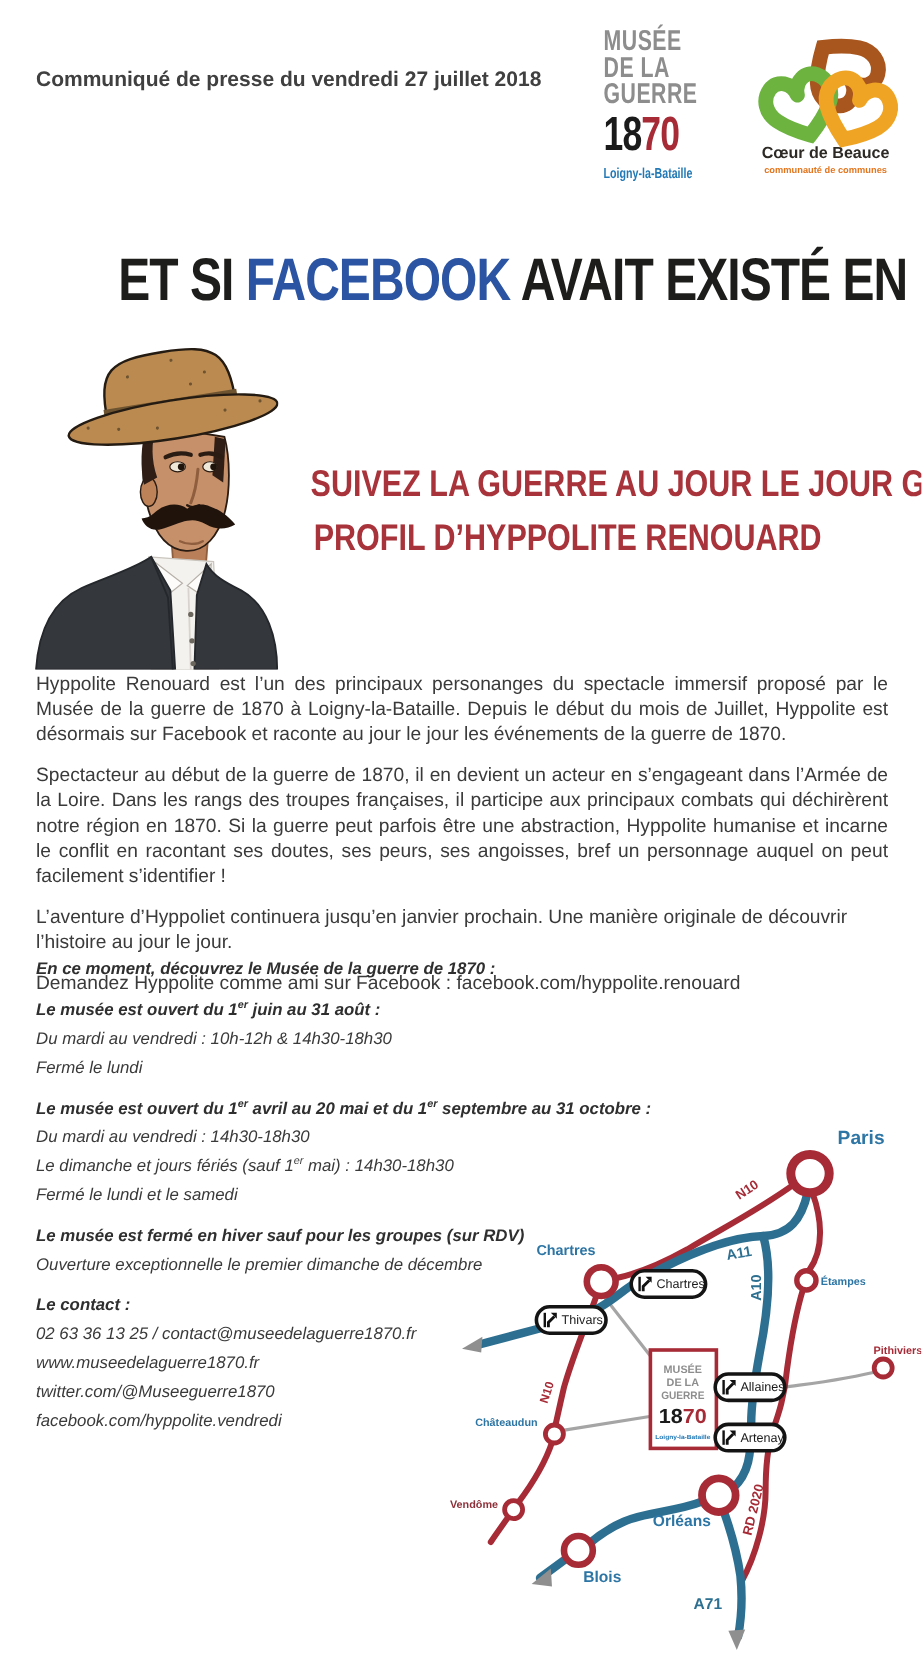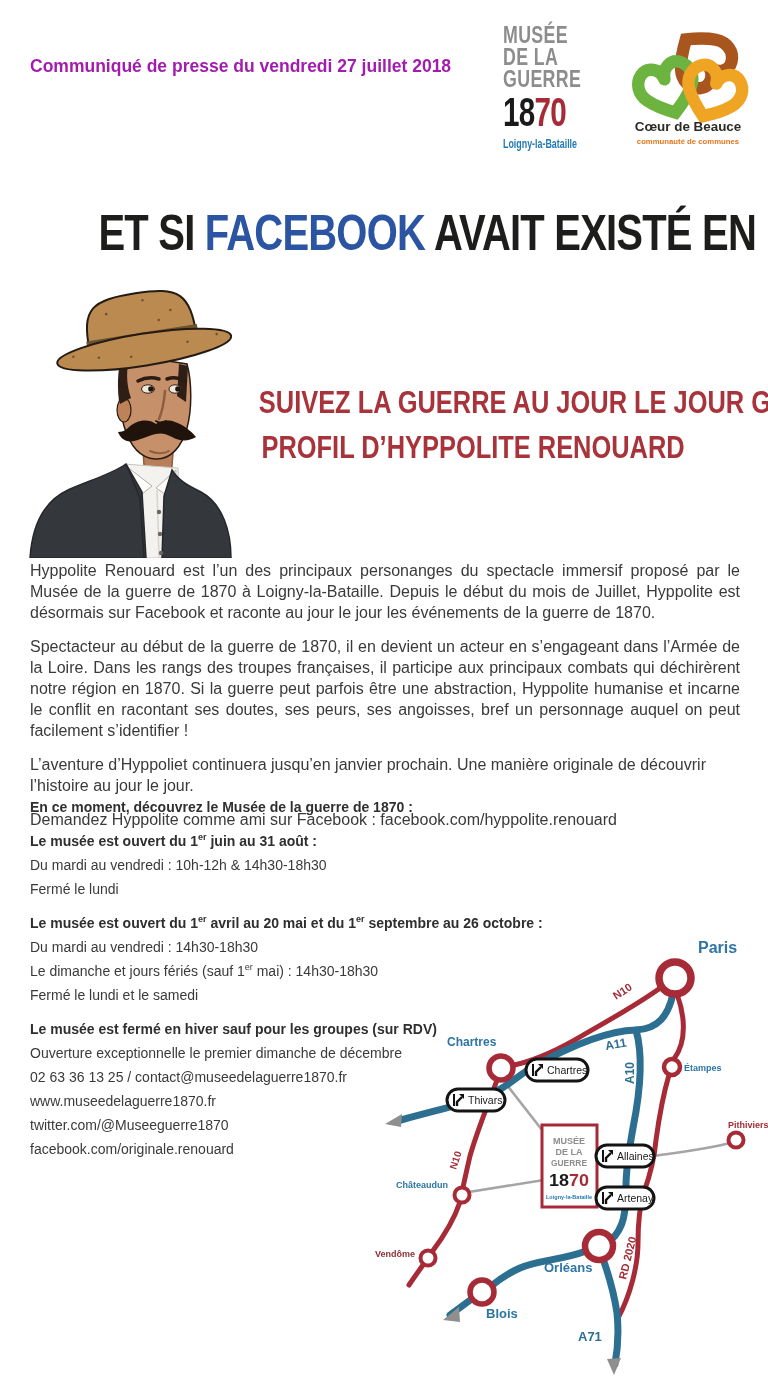--- a/index.html
+++ b/index.html
@@ -2,21 +2,21 @@
 <html><head>
 <meta charset="utf-8">
 <style>
   html,body { margin:0; padding:0; background:#ffffff; }
   .page {
     position:relative; width:768px; height:1390px; background:#fff;
     font-family:"Liberation Sans", sans-serif; color:#3a3a3a; overflow:hidden;
   }
 
   
-  .date-line { position:absolute; left:30px; top:56px; font-size:17.5px; font-weight:700; color:#a21caf; }
+  .date-line { position:absolute; left:30px; top:56px; font-size:17.5px; font-weight:700; color:#404040; }
 
   .logo-musee { position:absolute; left:503px; top:24px; width:120px; }
   .lm-inner { transform:scaleX(0.74); transform-origin:left top; }
   .lm-l { font-size:24px; font-weight:800; color:#8d8d8d; line-height:22px; letter-spacing:0.5px; white-space:nowrap; }
   .lm-year { font-size:40px; font-weight:800; line-height:38px; margin-top:3px; letter-spacing:-1px; }
   .yb { color:#1a1a1a; } .yr { color:#a62b36; }
   .lm-place { font-size:12px; font-weight:700; color:#2279b5; margin-top:6px; white-space:nowrap; }
 
   .logo-beauce { position:absolute; left:624px; top:22px; width:128px; height:128px; }
   .heart { fill:none; stroke-width:12; stroke-linecap:round; }
@@ -35,21 +35,21 @@
   .red-sub { position:absolute; left:190px; top:380px; width:566px; text-align:center; }
   .rs-line { height:45px; line-height:45px; white-space:nowrap; }
   .rs-inner { display:inline-block; transform:scaleX(0.82); transform-origin:center; font-size:31px; font-weight:800; color:#a8333a; }
 
   
   .content { position:absolute; left:30px; top:560px; width:710px; font-size:16px; line-height:21px; color:#3a3a3a; }
   .content p { margin:0 0 13px 0; }
   .just { text-align:justify; }
 
   
-  .hours { position:absolute; left:30px; top:795px; width:620px; font-size:14px; color:#3a3a3a; }
+  .hours { position:absolute; left:30px; top:795px; width:620px; font-size:14px; color:#3a3a3a;font-style:italic; }
   .hours p { margin:0; line-height:24px; }
   .b { font-weight:700; color:#2f2f2f; }
   .gap { margin-top:10px !important; }
   sup { font-size:9px; vertical-align:super; line-height:0; }
 
   
   .map { position:absolute; left:368px; top:928px; width:400px; height:462px; }
   .map text { font-family:"Liberation Sans", sans-serif; }
   .city-blue { fill:#2d75a4; font-weight:700; }
   .city-red  { fill:#a62b36; font-weight:700; }
@@ -163,32 +163,33 @@
     <p>Demandez Hyppolite comme ami sur Facebook : facebook.com/hyppolite.renouard</p>
   </div>
 
   <div class="hours">
     <p class="b">En ce moment, découvrez le Musée de la guerre de 1870 :</p>
 
     <p class="b gap"><span>Le musée est ouvert du 1</span><sup>er</sup><span> juin au 31 août :</span></p>
     <p>Du mardi au vendredi : 10h-12h &amp; 14h30-18h30</p>
     <p>Fermé le lundi</p>
 
-    <p class="b gap"><span>Le musée est ouvert du 1</span><sup>er</sup><span> avril au 20 mai et du 1</span><sup>er</sup><span> septembre au 26 octobre :</span></p>
+    <p class="b gap"><span>Le musée est ouvert du 1</span><sup>er</sup><span> avril au 20 mai et du 1</span><sup>er</sup><span> septembre au 31 octobre :</span></p>
     <p>Du mardi au vendredi : 14h30-18h30</p>
     <p><span>Le dimanche et jours fériés (sauf 1</span><sup>er</sup><span> mai) : 14h30-18h30</span></p>
     <p>Fermé le lundi et le samedi</p>
 
     <p class="b gap">Le musée est fermé en hiver sauf pour les groupes (sur RDV)</p>
     <p>Ouverture exceptionnelle le premier dimanche de décembre</p>
 
+    <p class="b gap">Le contact :</p>
     <p>02 63 36 13 25 / contact@museedelaguerre1870.fr</p>
     <p>www.museedelaguerre1870.fr</p>
     <p>twitter.com/@Museeguerre1870</p>
-    <p>facebook.com/originale.renouard</p>
+    <p>facebook.com/hyppolite.vendredi</p>
   </div>
 
   <svg class="map" viewBox="0 0 400 462">
 
     <path class="road-gray" d="M366,214 C336,222 306,225 285,228"></path>
     <path class="road-gray" d="M135,152 L174,202"></path>
     <path class="road-gray" d="M101,264 L176,252"></path>
     <path class="road-gray" d="M222,243 L236,229"></path>
     <path class="road-gray" d="M222,258 L236,268"></path>
 

